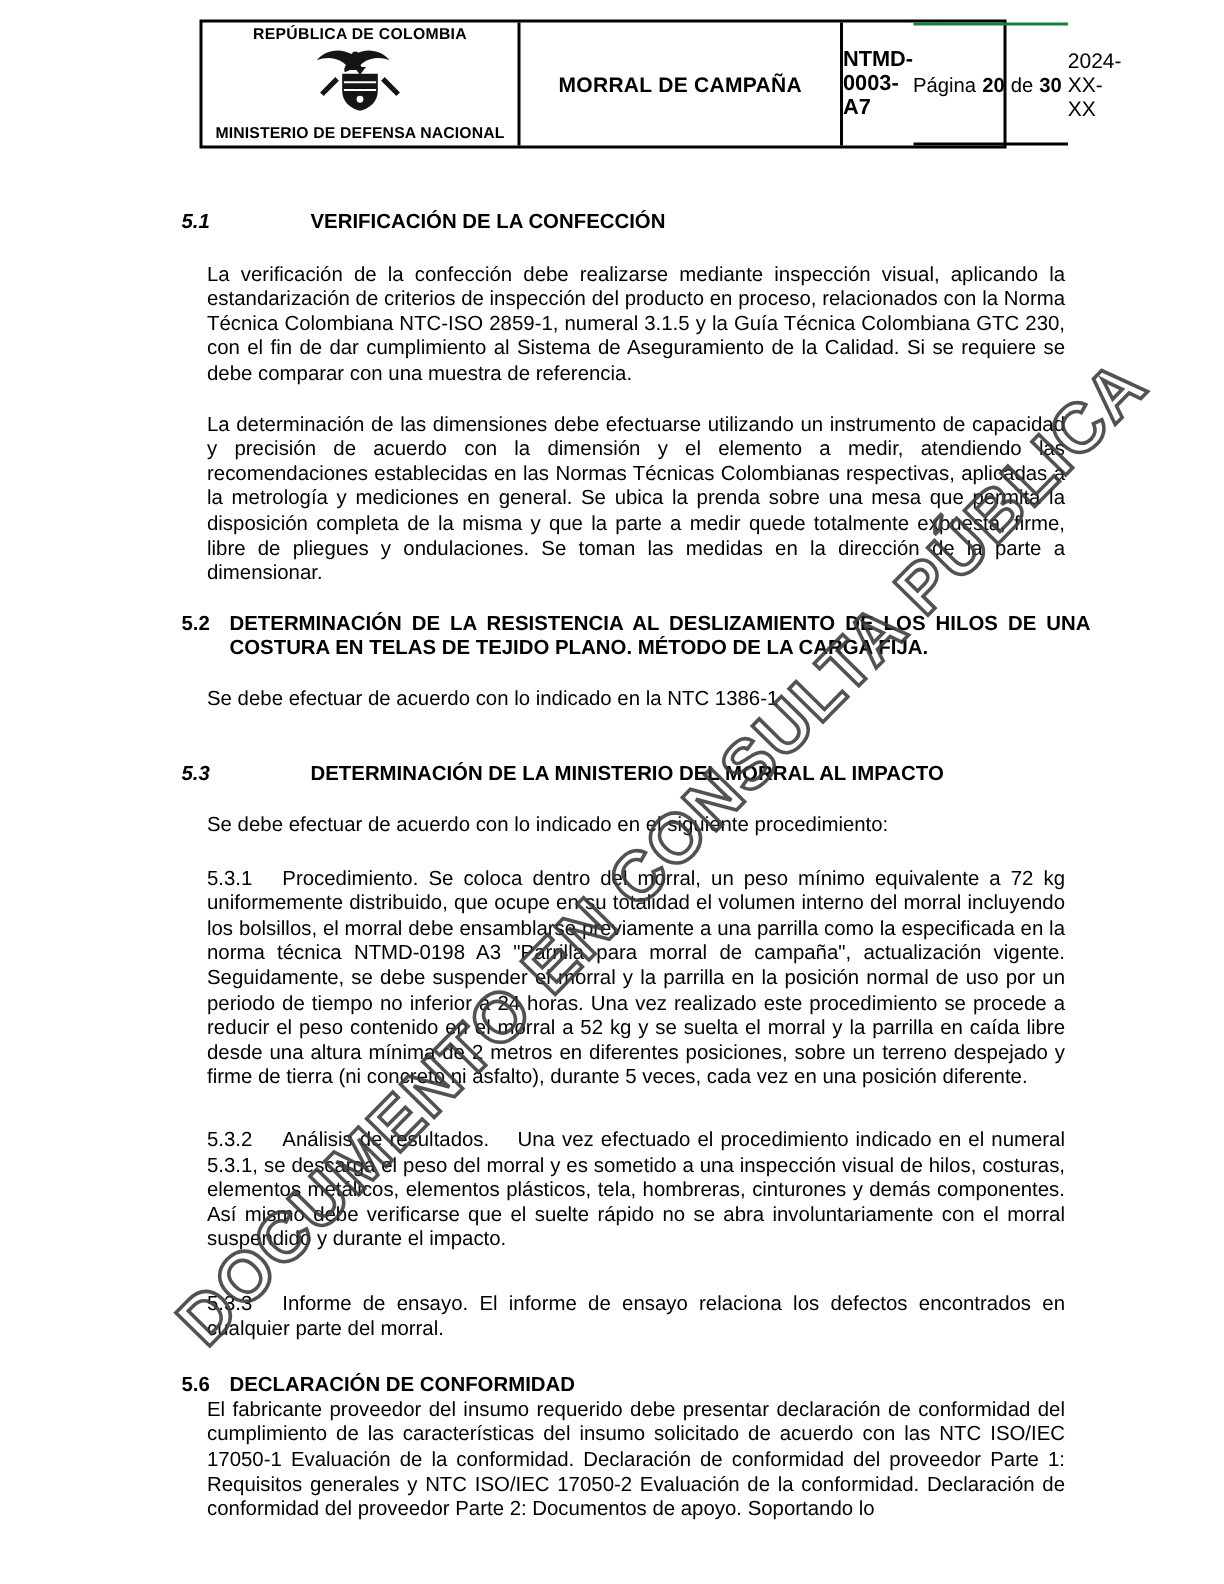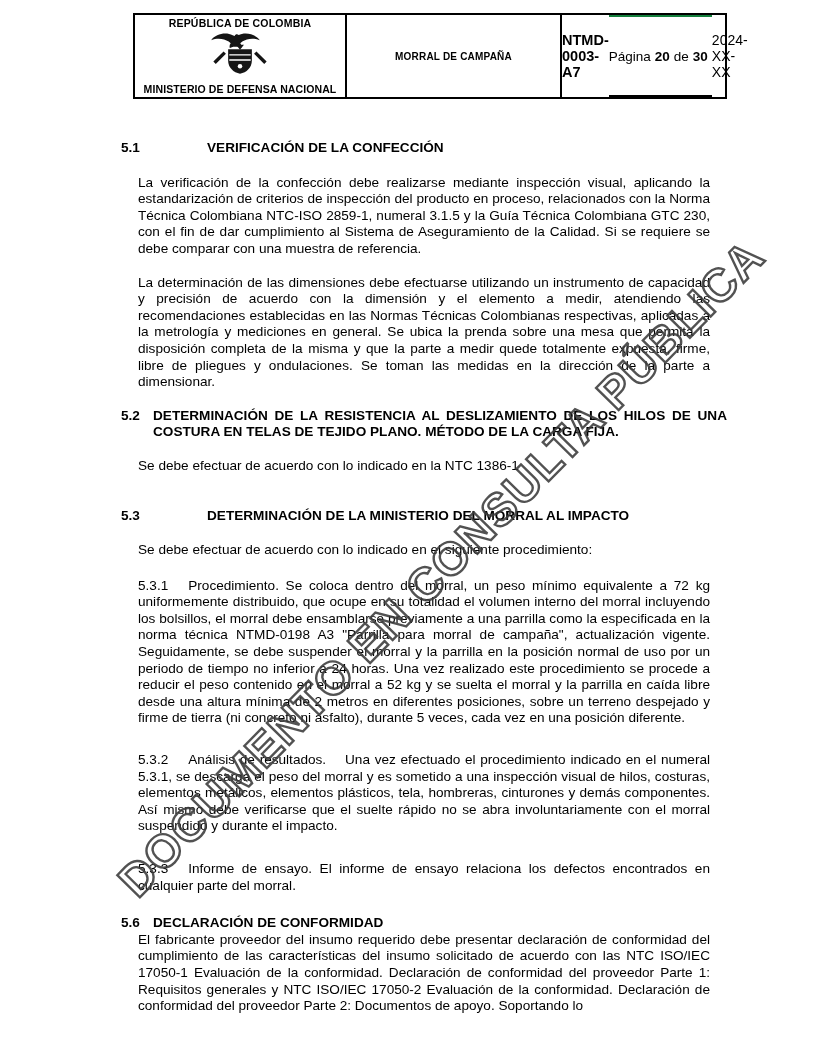--- a/index.html
+++ b/index.html
@@ -1,45 +1,45 @@
 <!DOCTYPE html>
 <html><head>
 <meta charset="utf-8">
 <style>
   html,body{margin:0;padding:0;background:#ffffff;}
   .page{position:relative;width:816px;height:1056px;background:#fff;overflow:hidden;
         font-family:"Liberation Sans",sans-serif;color:#000;}
 
   
-  .hdr{position:absolute;left:133px;top:13px;width:594px;height:86px;
+  .hdr{position:absolute;left:133px;top:13px;width:538px;height:86px;
        display:grid;grid-template-columns:210px 215px 169px;
        border:2px solid #000;box-sizing:border-box;background:#fff;}
   .hdr-left{display:flex;flex-direction:column;align-items:center;justify-content:space-between;
             padding:2px 1px;box-sizing:border-box;}
   .republic{font-weight:bold;font-size:10.5px;letter-spacing:.2px;white-space:nowrap;}
   .ministry{font-weight:bold;font-size:10.5px;letter-spacing:.1px;white-space:nowrap;}
   .coat{display:block;}
   .hdr-mid{display:flex;align-items:center;justify-content:center;
            border-left:2px solid #000;box-sizing:border-box;
-           font-weight:bold;font-size:10px;letter-spacing:.2px;}
+           font-weight:bold;font-size:14px;letter-spacing:.2px;}
   .hdr-right{display:flex;flex-direction:row;border-left:2px solid #000;box-sizing:border-box;}
   .hr1{flex:0 0 33px;display:flex;align-items:center;justify-content:center;
        font-weight:bold;font-size:14.5px;}
   .hr2{flex:0 0 22px;border-top:2px solid #15803d;border-bottom:2px solid #000;box-sizing:border-box;
        display:flex;align-items:center;justify-content:center;font-size:13.5px;}
   .hr2 b{margin:0 4px;}
   .hr2 .sp{margin:0 0;}
   .hr3{flex:1;display:flex;align-items:center;justify-content:center;font-size:14px;}
 
   
   .main{position:absolute;left:121px;top:140px;width:606px;
         font-size:13.6px;line-height:16.6px;}
   .para{margin:17px;text-align:justify;}
   .hding{display:flex;font-weight:bold;margin:0;}
-  .hnum{flex:0 0 86px;}
+  .hnum{flex:0 0 86px;font-style:italic;}
   .hnum-sm{flex:0 0 32px;}
   .htitle{flex:1;text-align:justify;}
   .pn{padding-right:20px;}
 
   
   .wm{position:absolute;left:0px;top:562px;width:840px;height:52px;
       text-align:center;white-space:nowrap;
       font-size:46px;font-weight:bold;letter-spacing:1.5px;
       color:transparent;-webkit-text-stroke:2.4px rgba(58,58,58,0.88);
       transform:rotate(-45.5deg);transform-origin:center center;

